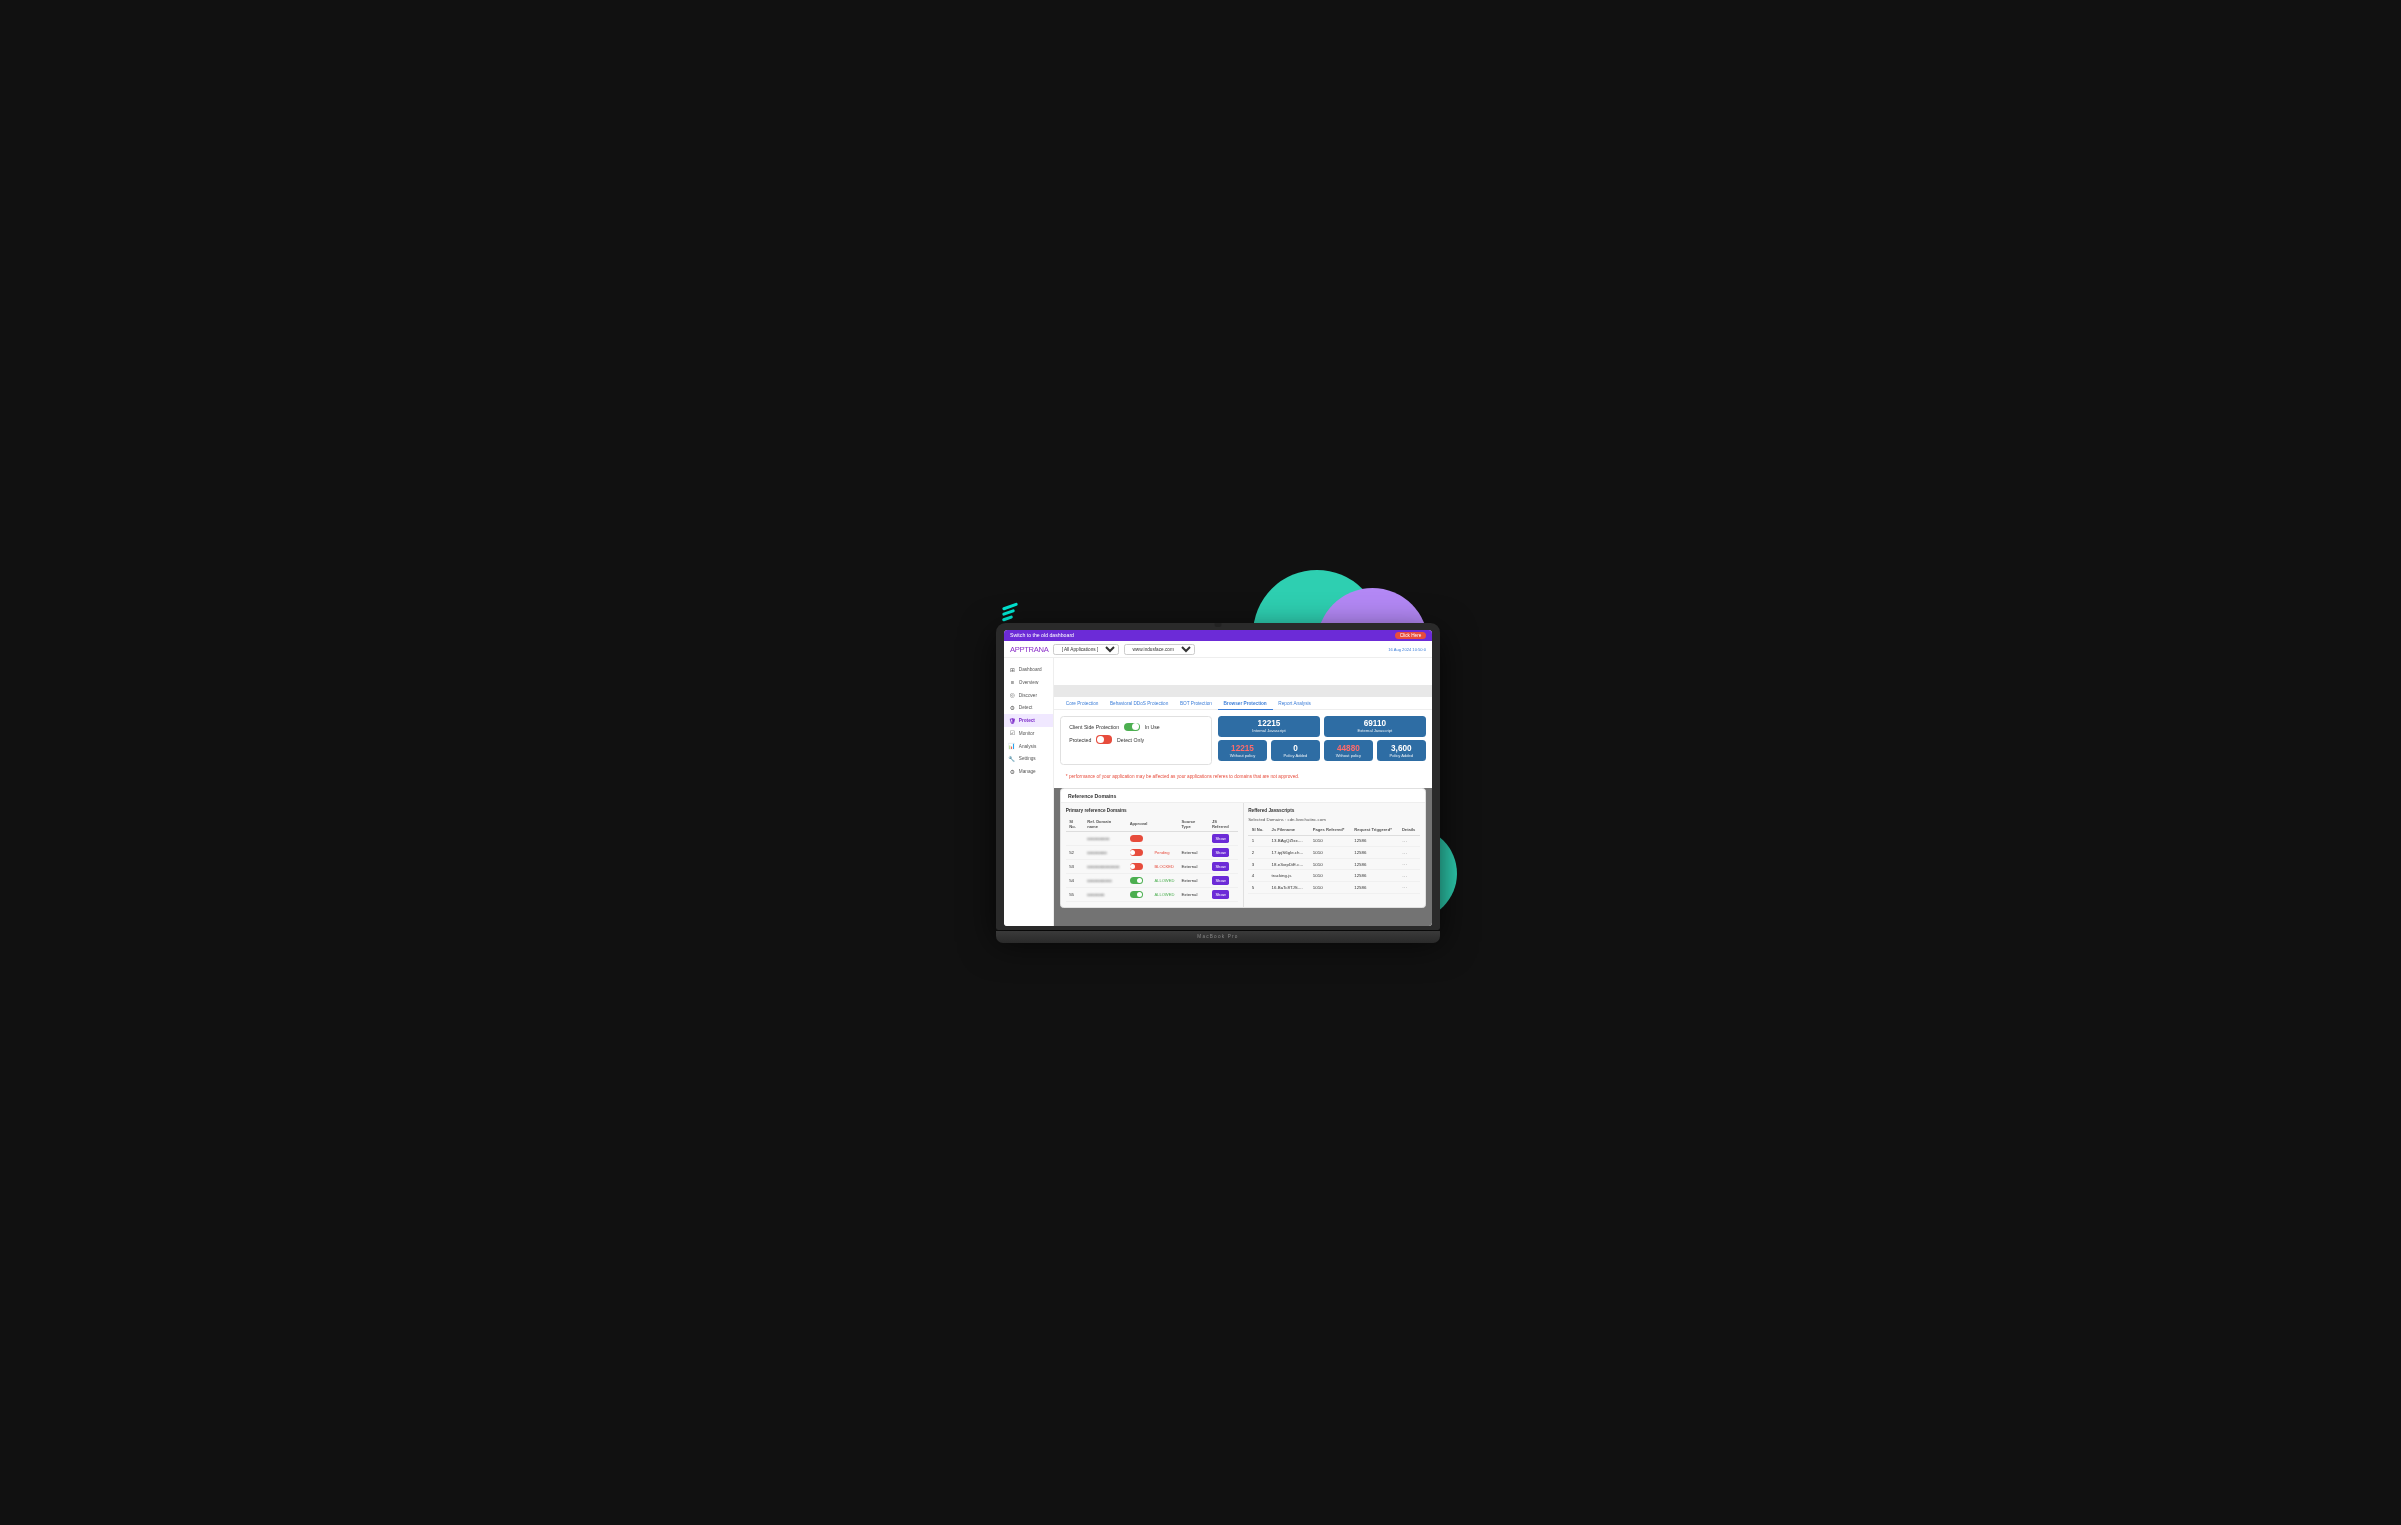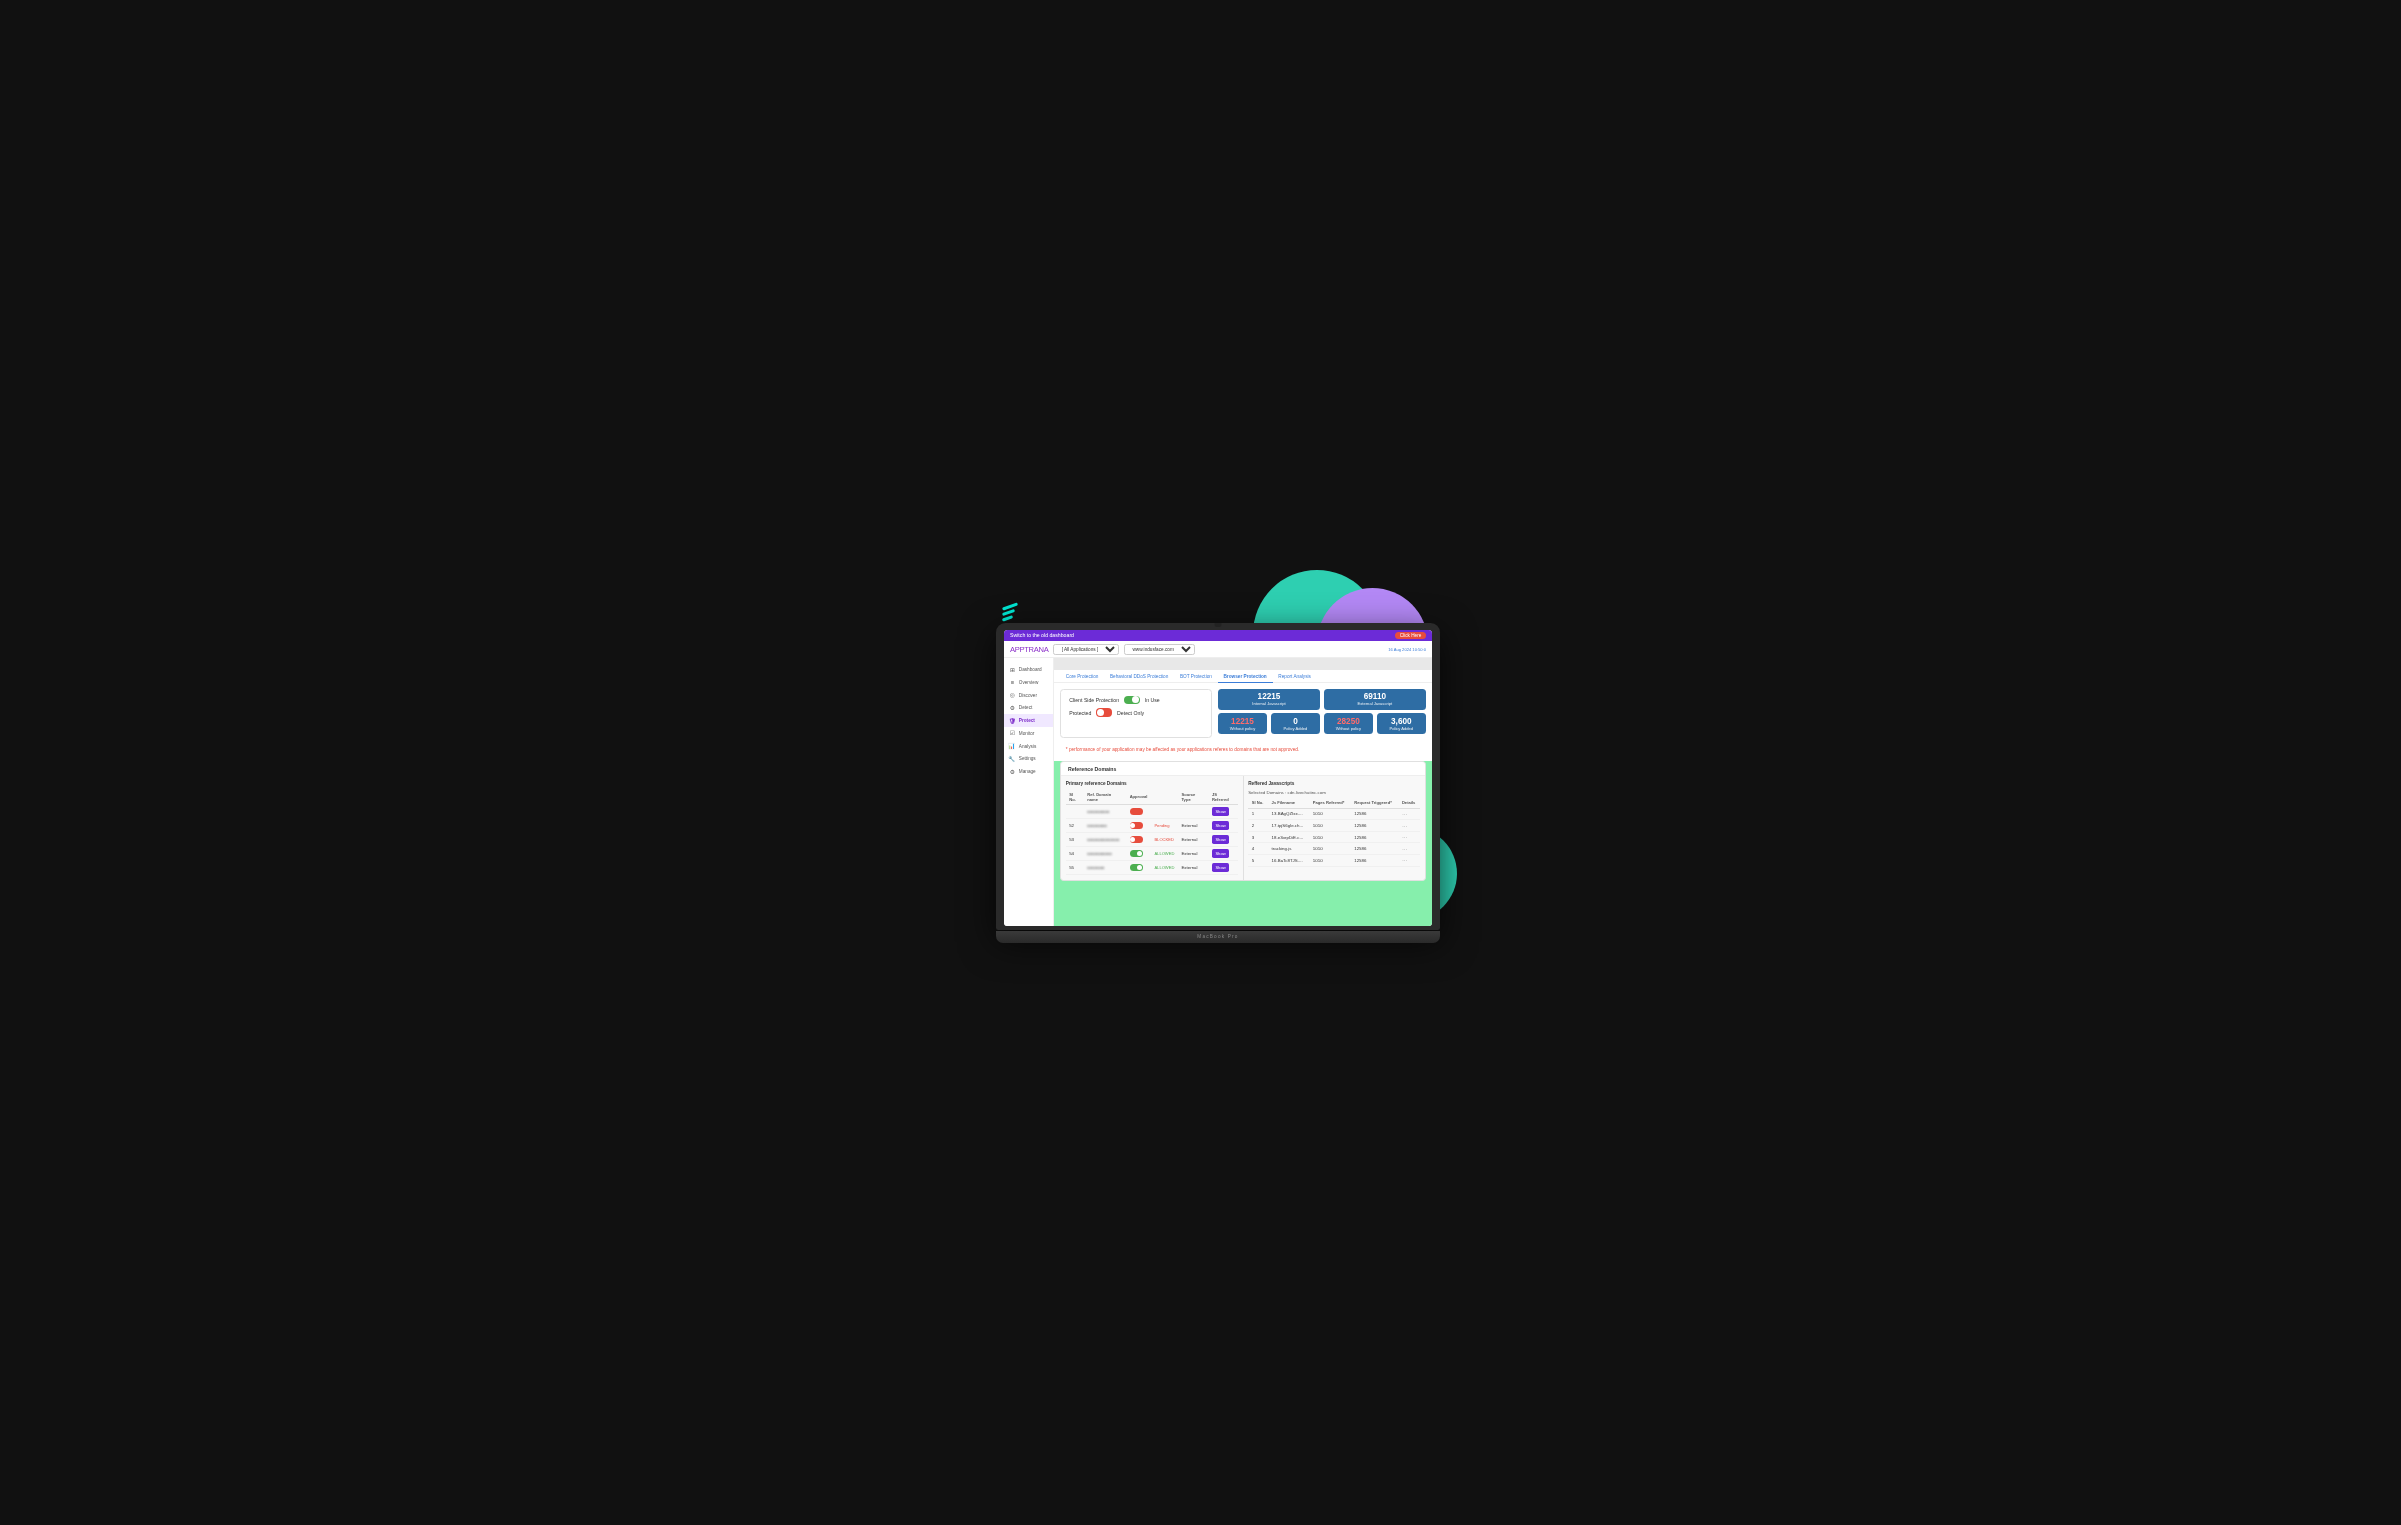--- a/index.html
+++ b/index.html
@@ -201,21 +201,22 @@
       height: 7px;
       display: flex;
       align-items: center;
       justify-content: center;
       font-size: 5.8px;
     }
 
     .main-content {
       flex: 1;
       overflow: hidden;
-      background: #86efac;
+      background: #737373;
+      margin-top: 27px;
     }
 
     
     .sub-header {
       background: #e8e8e8;
       height: 11.7px;
     }
 
     
     .tabs {
@@ -573,21 +574,21 @@
                   <div class="stats-row">
                     <div class="stat-card warning">
                       <div class="stat-number">12215</div>
                       <div class="stat-label">Without policy</div>
                     </div>
                     <div class="stat-card">
                       <div class="stat-number">0</div>
                       <div class="stat-label">Policy Added</div>
                     </div>
                     <div class="stat-card warning">
-                      <div class="stat-number">28250</div>
+                      <div class="stat-number">44880</div>
                       <div class="stat-label">Without policy</div>
                     </div>
                     <div class="stat-card">
                       <div class="stat-number">3,600</div>
                       <div class="stat-label">Policy Added</div>
                     </div>
                   </div>
                 </div>
               </div>
 

